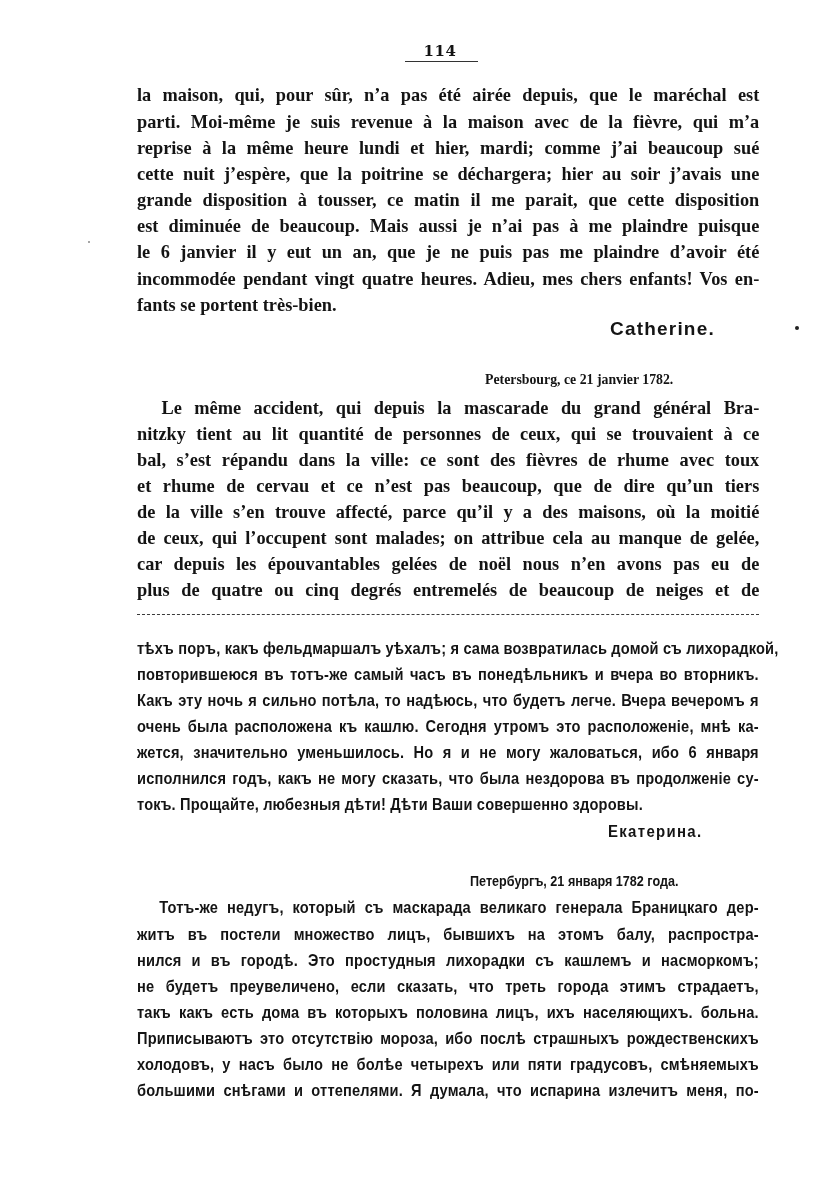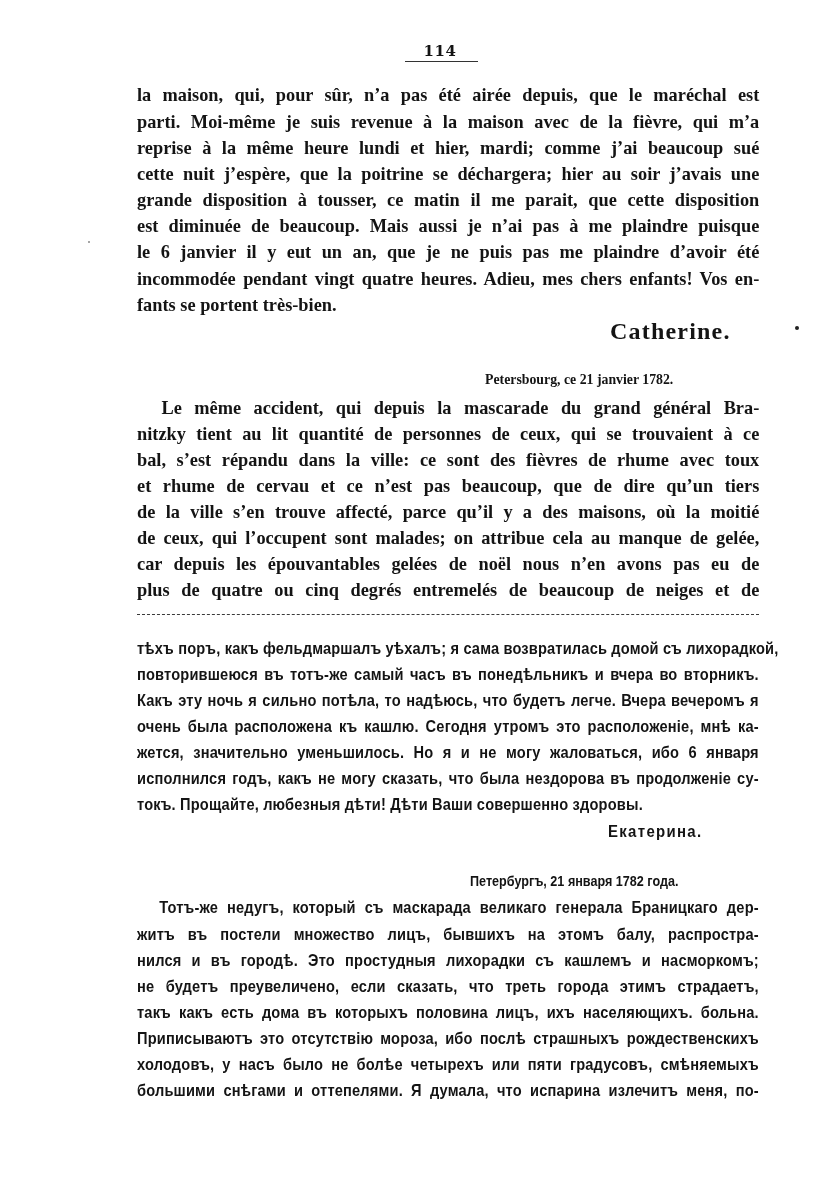--- a/index.html
+++ b/index.html
@@ -25,21 +25,21 @@
   .line.last { text-align-last: left; }
   .line.indent { text-indent: 26px; }
 
   .fr .line { font-size: 19.5px; }
   .ru .line {
     font-family: "Liberation Sans", sans-serif; font-size: 17px; transform: scaleX(0.86);
     width: 723px; letter-spacing: 0.2px;
   }
 
   .signature {
-    position: absolute; font-family: Liberation Serif, serif; font-weight: bold; font-size: 24px; letter-spacing: 1.2px;
+    position: absolute; font-family: Liberation Sans, sans-serif; font-weight: bold; font-size: 19px; letter-spacing: 1.2px;
   }
   .dateline {
     position: absolute; font-family: "Liberation Serif", serif; font-weight: bold; font-size: 15px;
     transform-origin: left center; transform: scaleX(0.92);
   }
   .ru-sig { font-family: "Liberation Sans", sans-serif; font-size: 17px; letter-spacing: 1.5px; transform: scaleX(0.88); transform-origin: left center; }
   .ru-date { font-family: "Liberation Sans", sans-serif; font-size: 15px; transform: scaleX(0.84); }
 
   .footnote-rule {
     position: absolute; left: 137px; top: 614px; width: 622px; height: 0;

